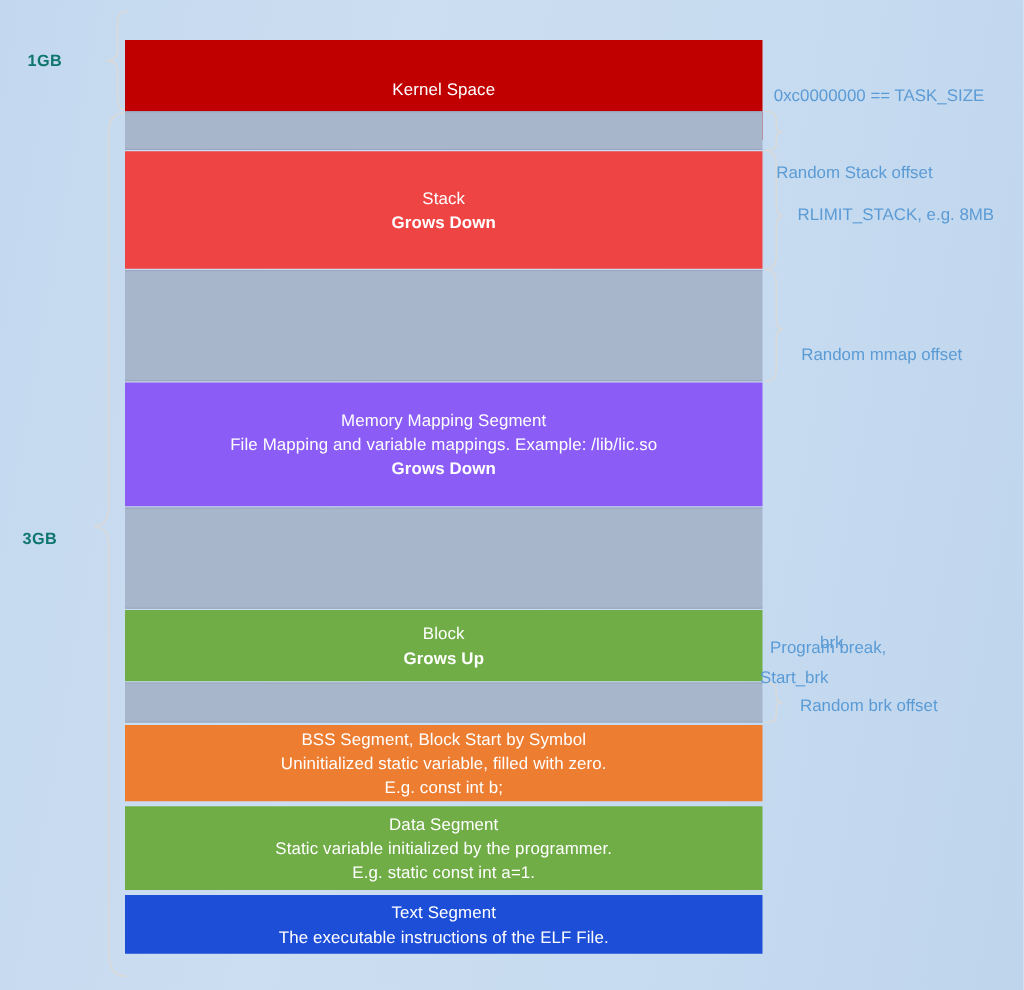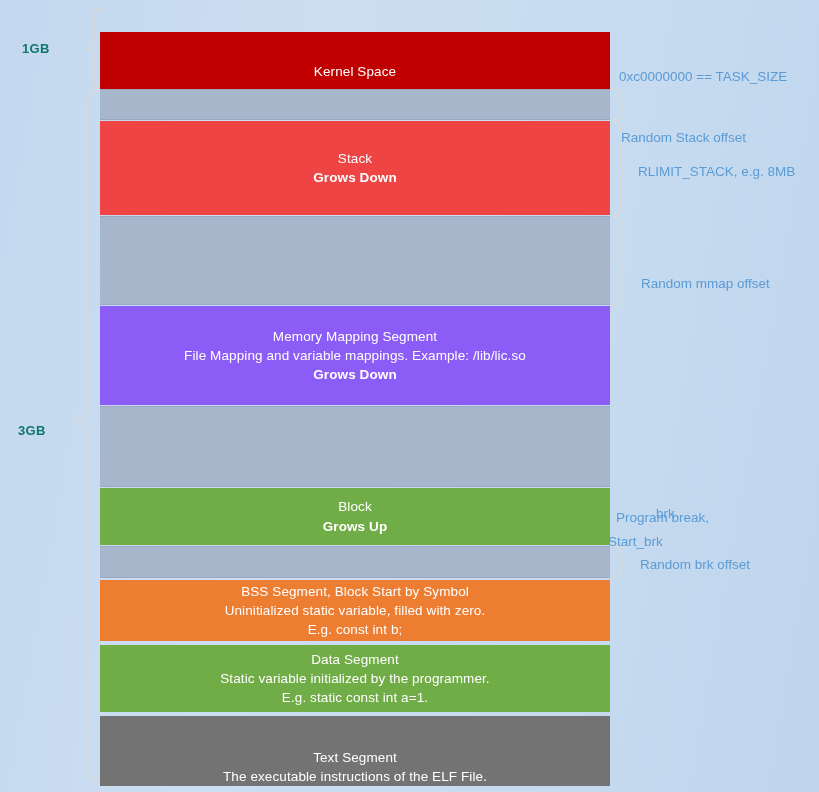--- a/index.html
+++ b/index.html
@@ -146,21 +146,21 @@
       <span class="ln">Uninitialized static variable, filled with zero.</span>
       <span class="ln">E.g. const int b;</span>
     </div>
 
     <div class="block" style="top:645px; height:67px; background:#70ad47;">
       <span class="ln">Data Segment</span>
       <span class="ln">Static variable initialized by the programmer.</span>
       <span class="ln">E.g. static const int a=1.</span>
     </div>
 
-    <div class="block" style="top:716px; height:70px; background:#737373;justify-content:flex-end;">
+    <div class="block" style="top:716px; height:47px; background:#1d4ed8;">
       <span class="ln">Text Segment</span>
       <span class="ln">The executable instructions of the ELF File.</span>
     </div>
 
   </div>
 
   <svg class="rbrace-svg" viewBox="0 0 40 792" width="40" height="792">
 
     <path d="M2 89 C10 89, 11 92, 11 98 L11 101 C11 105, 13 105.5, 16 105.8
              C13 106, 11 107, 11 111 L11 114 C11 119, 10 120, 2 120" fill="none" stroke="#d9d9d9" stroke-width="1.3"></path>

